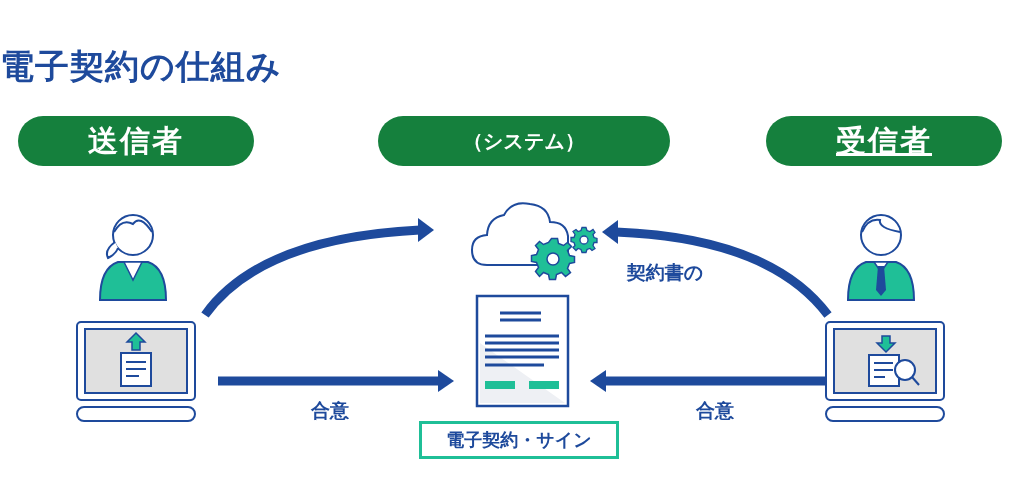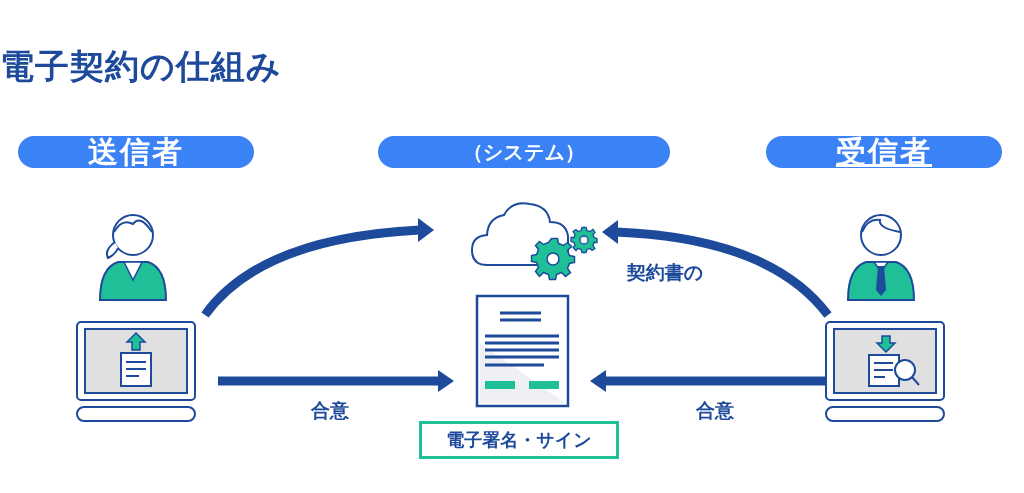--- a/index.html
+++ b/index.html
@@ -1,21 +1,21 @@
 <!DOCTYPE html>
 <html><head>
 <meta charset="utf-8">
 <style>
   html, body { margin: 0; padding: 0; background: #ffffff; }
   body { width: 1024px; height: 493px; position: relative; overflow: hidden;
          font-family: "DejaVu Sans", sans-serif; }
   .title { position: absolute; left: 0; width: 1024px; top: 44px; 
            font-size: 34px; font-weight: bold; color: #1e4a9c; letter-spacing: 1px; }
-  .pill { position: absolute; top: 136px; height: 32px; border-radius: 25px;
-          background: #3b82f6; color: #fff; font-weight: bold; font-size: 30px;
+  .pill { position: absolute; top: 116px; height: 50px; border-radius: 25px;
+          background: #15803d; color: #fff; font-weight: bold; font-size: 30px;
           display: flex; align-items: center; justify-content: center; letter-spacing: 2px; }
   .pill .sub { font-size: 20px; letter-spacing: 0; }
   .label { position: absolute; color: #1e4a9c; font-weight: bold; font-size: 19px;
            text-align: center; line-height: 24px; }
   .sign-box { position: absolute; left: 419px; top: 421px; width: 200px; height: 38px;
               border: 3px solid #1fbf97; box-sizing: border-box; display: flex;
               align-items: center; justify-content: center; color: #1e4a9c;
               font-weight: bold; font-size: 18px; background: #fff; }
   svg.diagram { position: absolute; left: 0; top: 0; }
 </style>
@@ -132,14 +132,14 @@
 
 <div class="label" style="left:280px; top:260px; width:150px;">
 </div>
 <div class="label" style="left:610px; top:260px; width:110px;">
   <div>契約書の</div>
 </div>
 <div class="label" style="left:290px; top:398px; width:80px;">合意</div>
 <div class="label" style="left:675px; top:398px; width:80px;">合意</div>
 
 <div class="sign-box">
-  <span>電子署名・サイン</span>
+  <span>電子契約・サイン</span>
 </div>
 
 </body></html>

